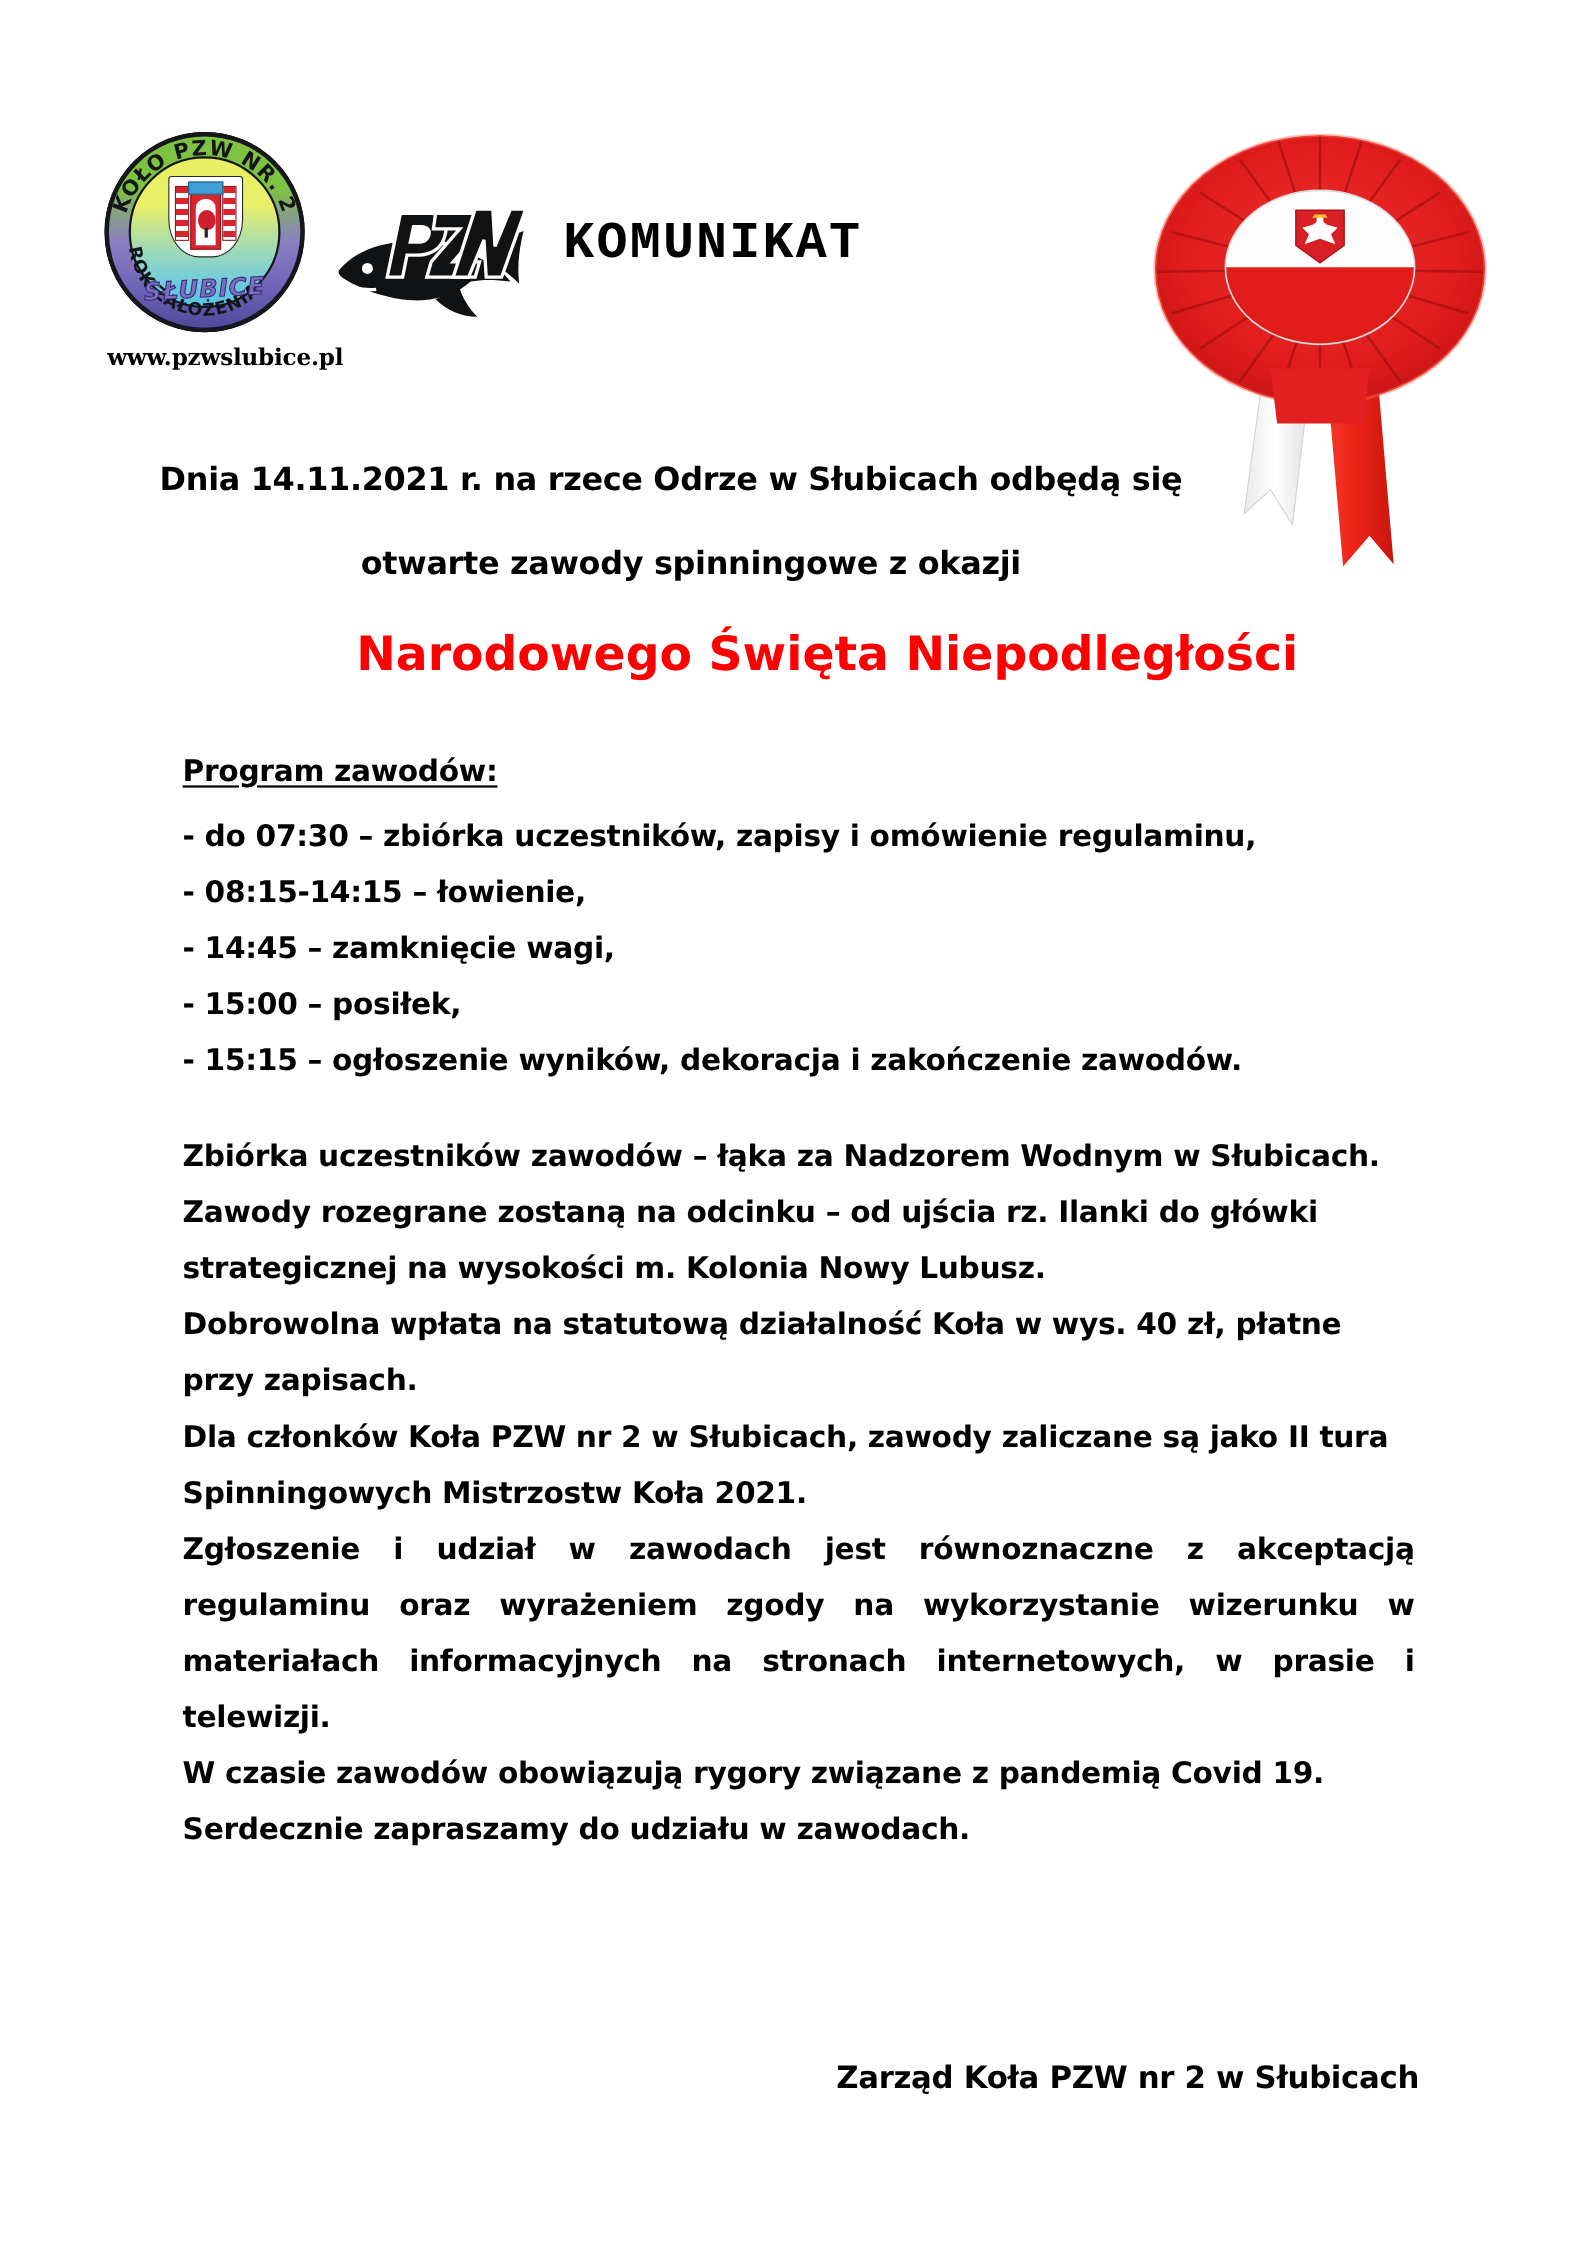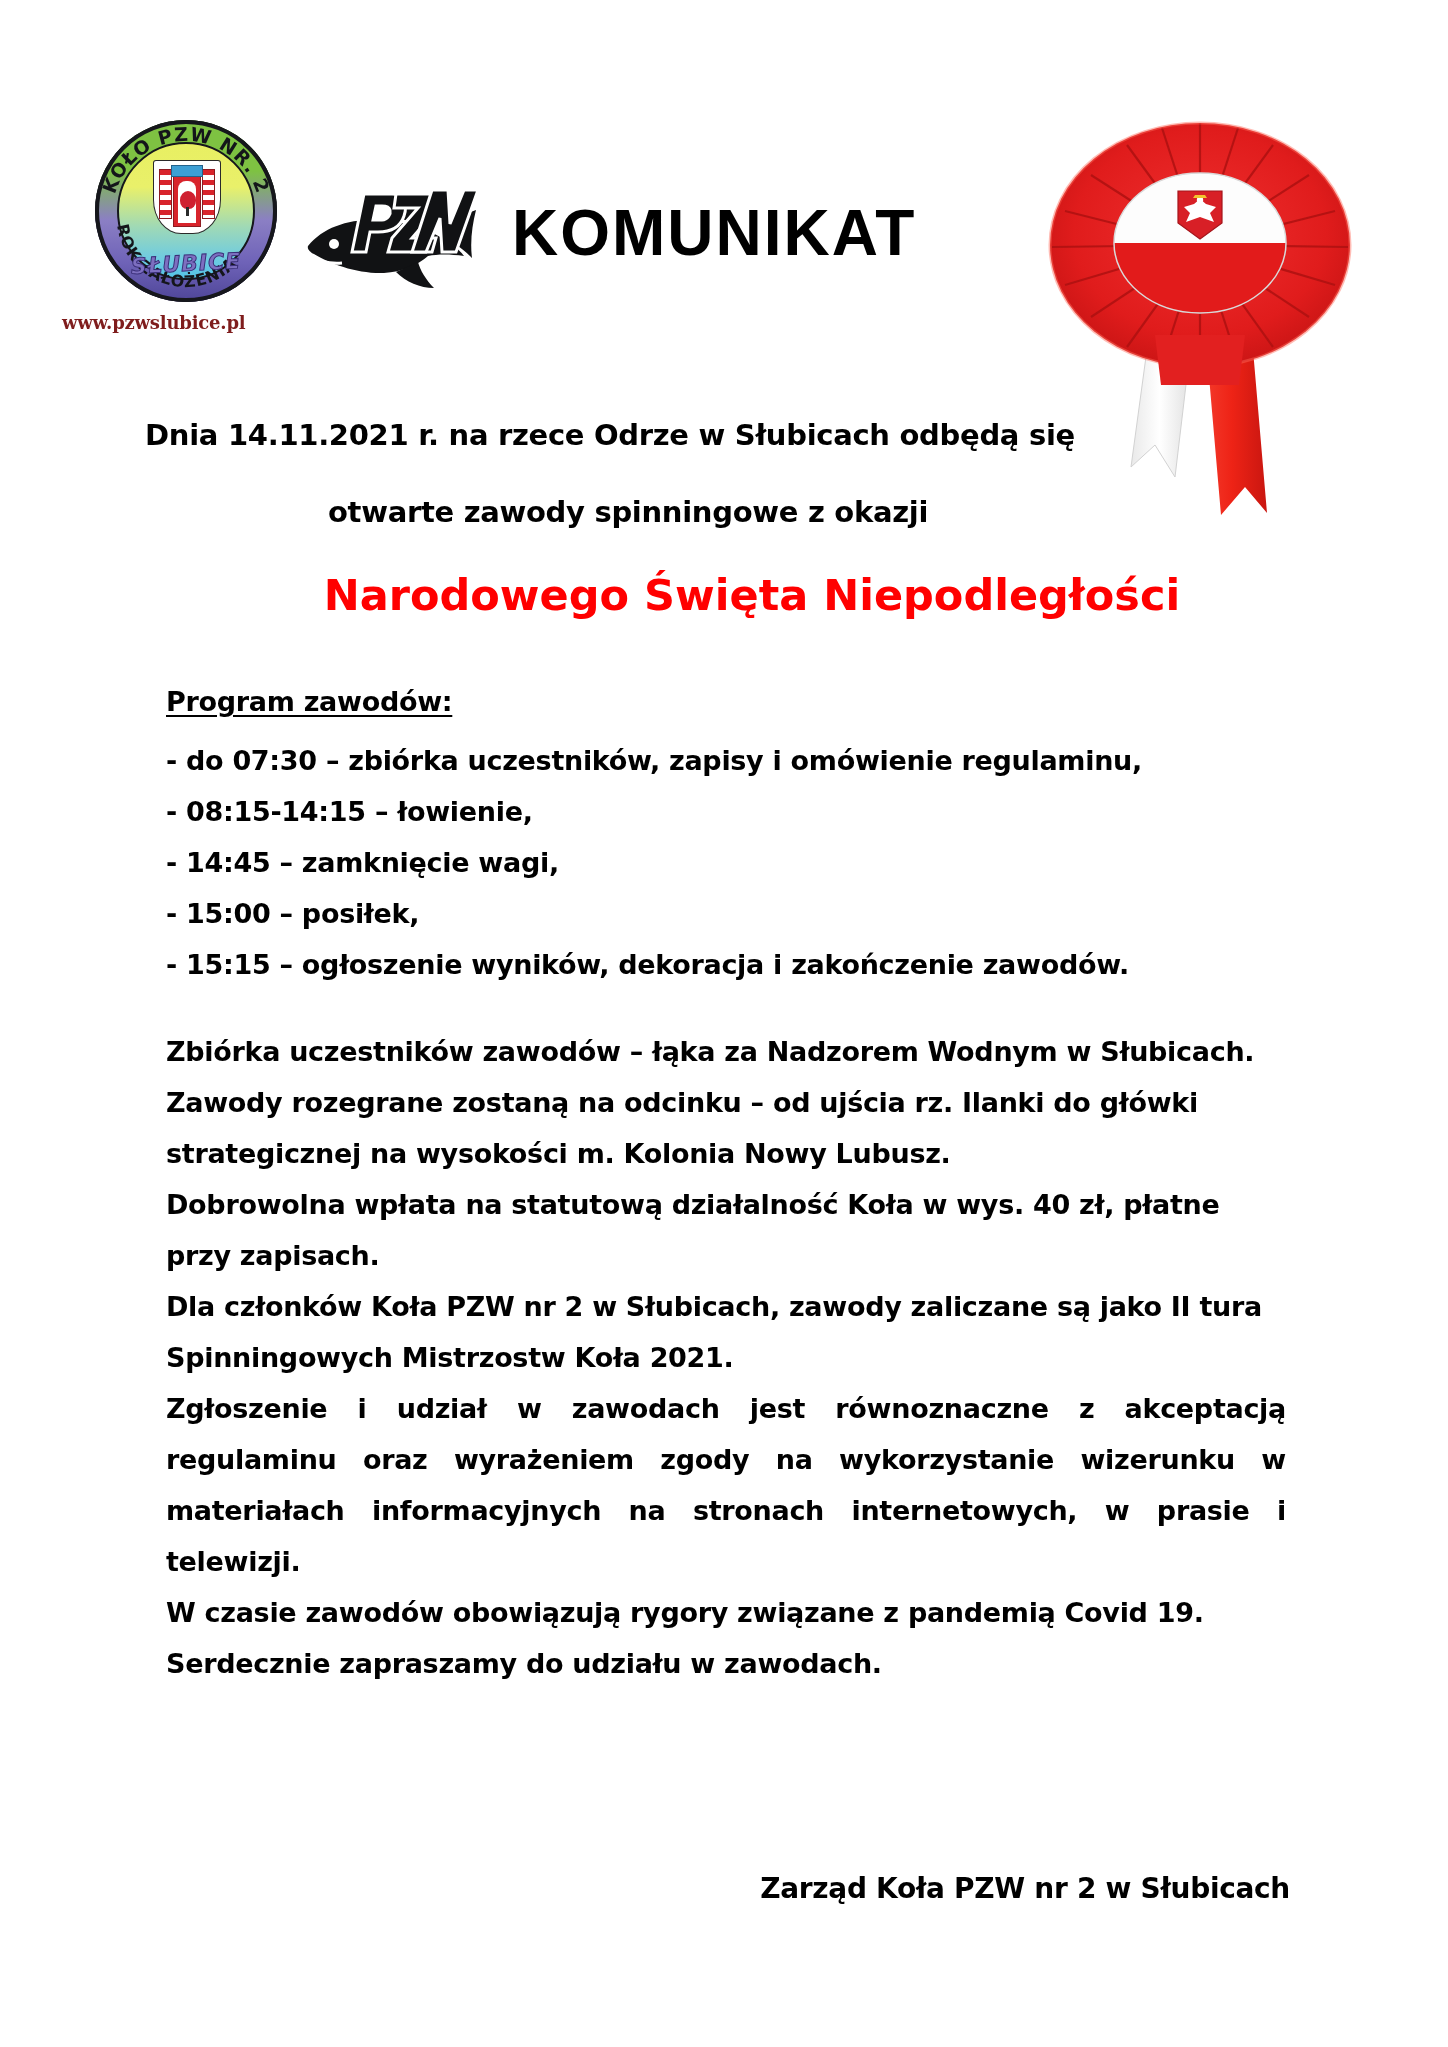--- a/index.html
+++ b/index.html
@@ -176,46 +176,46 @@
     color: #7d6fc0;
     -webkit-text-stroke: 1px #3a2f78;
     letter-spacing: 1px;
     transform: rotate(-3deg);
   }
   .emblem-url {
     position: absolute;
     left: 62px;
     top: 312px;
     width: 250px;
-    text-align: left;
+    text-align: right;
     font-family: "DejaVu Serif", serif;
     font-weight: bold;
-    font-size: 18px;
-    color: #7f1d1d;
+    font-size: 21px;
+    color: #000000;
     letter-spacing: -0.2px;
   }
 
   
   .pzw-logo {
     position: absolute;
     left: 300px;
     top: 160px;
     width: 180px;
     height: 130px;
   }
   .pzw-logo svg { display: block; }
 
   
   .komunikat {
     position: absolute;
     left: 512px;
     top: 196px;
-    font-family: Liberation Sans, sans-serif;
-    font-weight: bold;
-    font-size: 64px;
+    font-family: Liberation Mono, monospace;
+    font-weight: bold;
+    font-size: 47px;
     letter-spacing: 2px;
     color: #000000;
     white-space: nowrap;
   }
 
   
   .rosette {
     position: absolute;
     left: 1035px;
     top: 95px;

